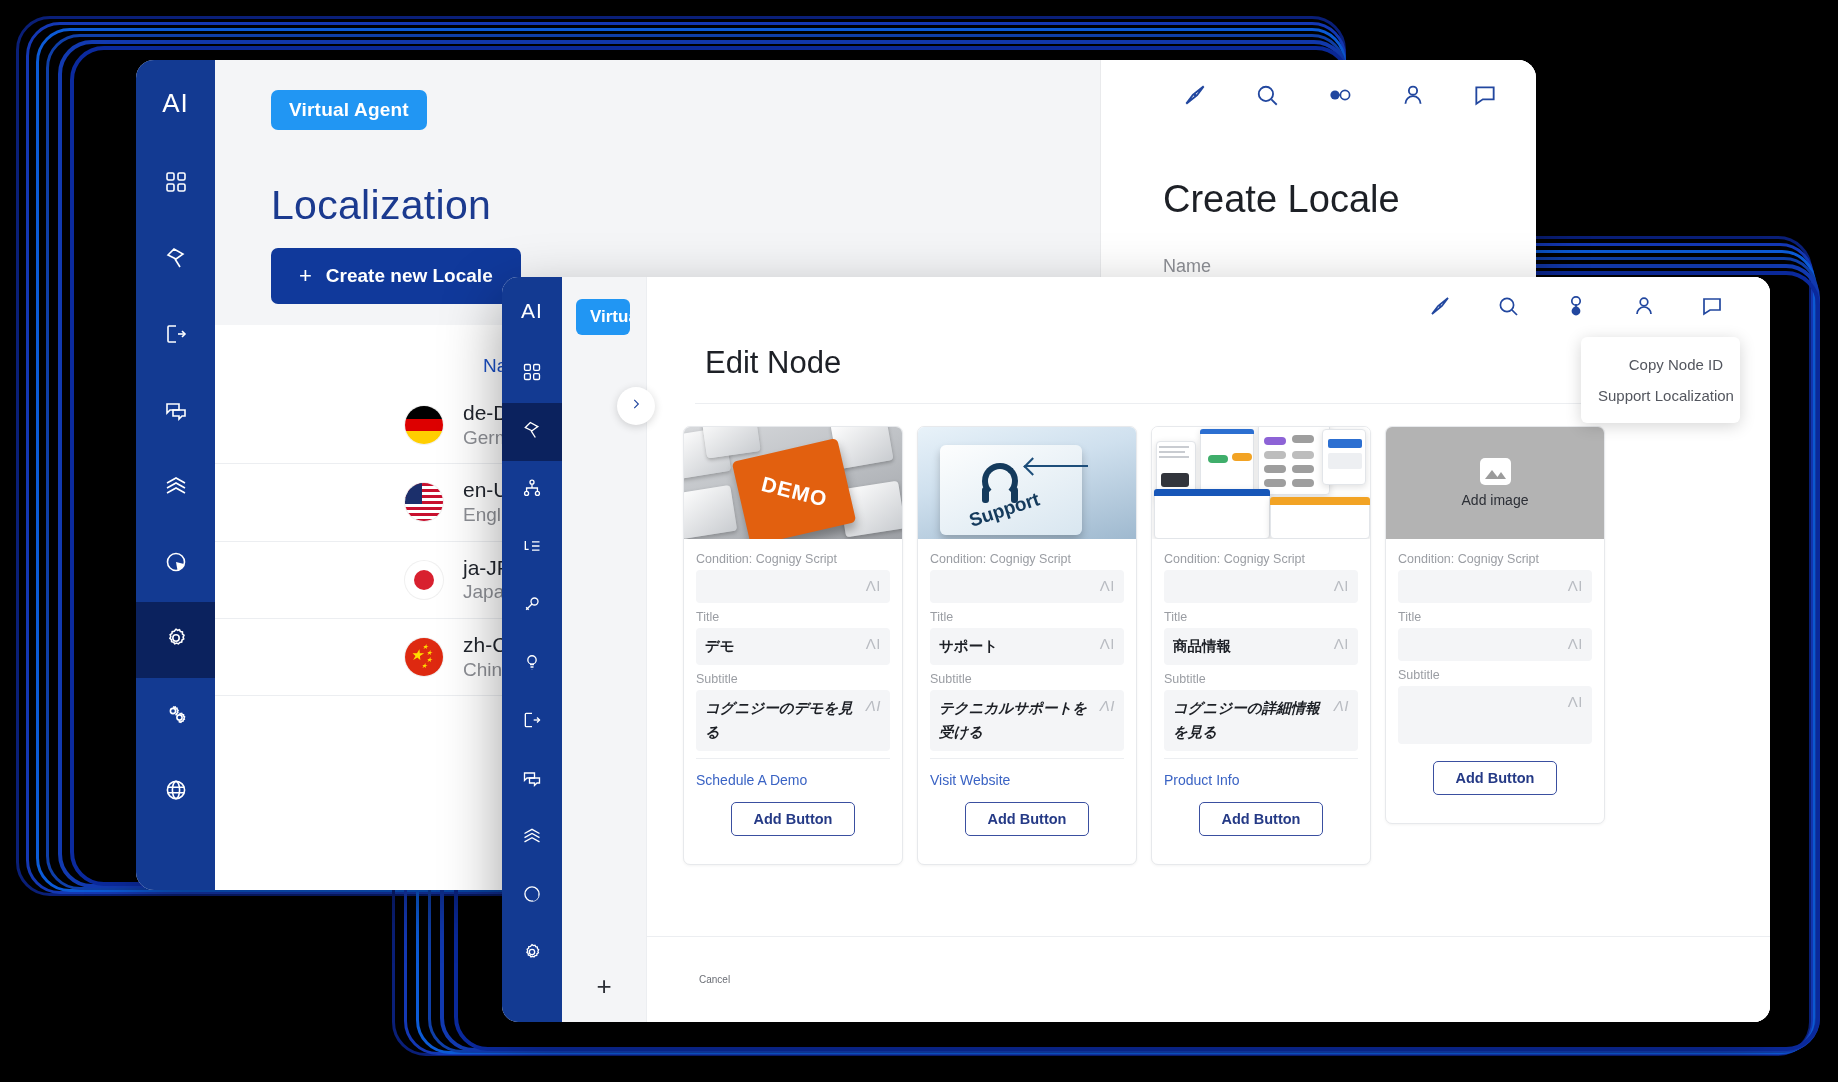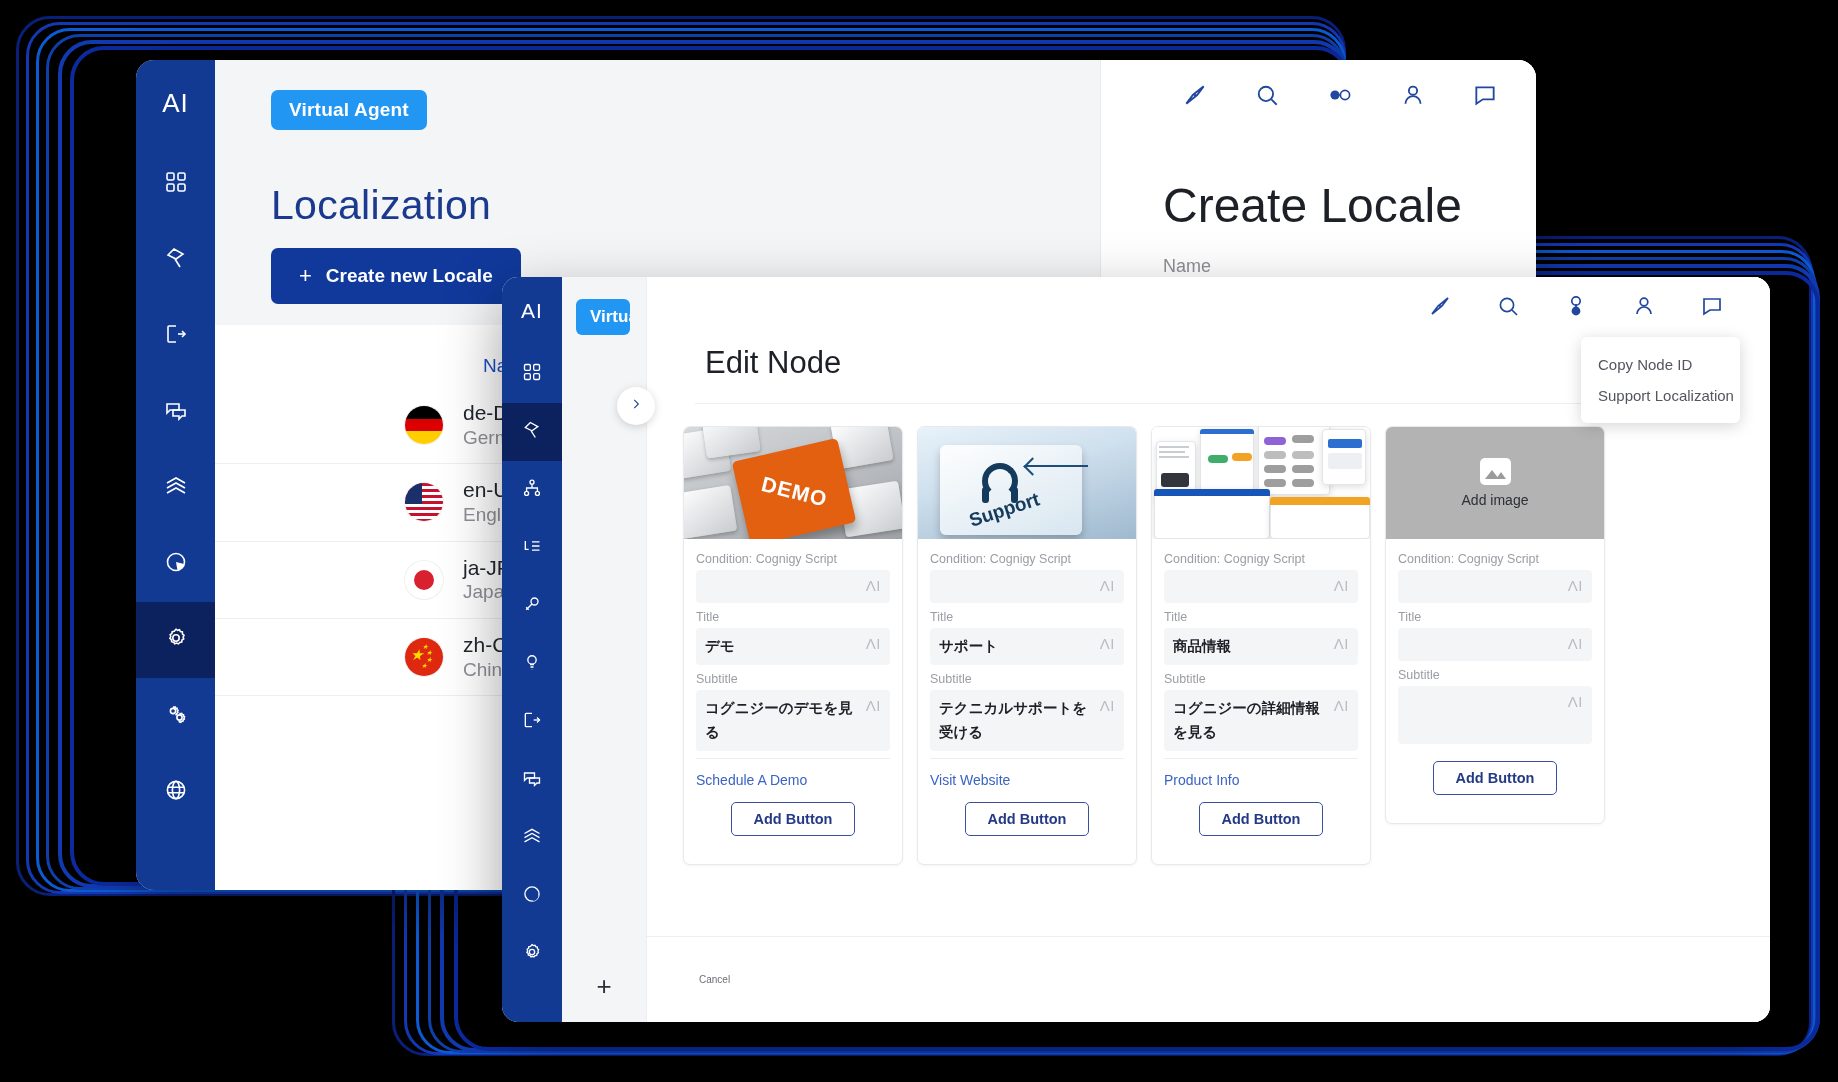--- a/index.html
+++ b/index.html
@@ -66,21 +66,21 @@
   .flag-jp i { position:absolute; left:50%; top:50%; transform:translate(-50%,-50%); width:20px;height:20px;border-radius:50%;background:#d8202f; }
   .flag-cn { background:#de2910; }
   .flag-cn i { position:absolute; color:#ffde00; font-size:12px; line-height:1; }
   .flag-us { background:#fff; }
   .flag-us .stripe { position:absolute; left:0; width:100%; height:7.7%; background:#c8102e; }
   .flag-us .canton { position:absolute; left:0; top:0; width:46%; height:54%; background:#1b2f6b; }
 
   .w1right { flex:1; background:#fff; border-left:1px solid #e9eaec; position:relative; }
   .w1icons { position:absolute; right:38px; top:22px; display:flex; gap:46px; align-items:center; }
   .hicon svg { stroke:#22479f; fill:none; stroke-width:1.7; }
-  .create-locale-title { position:absolute; left:62px; top:118px; font-size:48px; color:#1d2026; font-weight:400; }
+  .create-locale-title { position:absolute; left:62px; top:118px; font-size:38px; color:#1d2026; font-weight:400; }
   .name-lbl { position:absolute; left:62px; top:196px; font-size:18px; color:#8d8f95; }
 
   
   .win2 {
     position:absolute; left: 502px; top: 277px;
     width: 1268px; height: 745px;
     background:#ffffff; border-radius: 16px; overflow:hidden;
     display:flex;
     box-shadow: 0 22px 60px rgba(0,0,0,.38);
   }
@@ -101,37 +101,37 @@
   .collapse-chevron svg { stroke:#22479f; fill:none; stroke-width:2; }
 
   .w2content { flex:1; position:relative; background:#fff; display:flex; flex-direction:column; }
   .w2icons { position:absolute; right:46px; top:16px; display:flex; gap:44px; align-items:center; z-index:3;}
   .edit-node-title { margin: 68px 0 0 58px; font-size:31px; color:#1d2026; }
   .w2sep { margin: 22px 48px 0 48px; height:1px; background:#eceef1; }
 
   .menu-pop {
     position:absolute; right:30px; top:60px; width:159px;
     background:#fff; border-radius:6px; box-shadow: 0 3px 16px rgba(0,0,0,.17);
-    padding: 12px 0; z-index:6;
+    padding: 12px 0; z-index:6;text-align:right;
   }
   .menu-item { padding: 7px 17px; font-size:15px; color:#53565e; cursor:pointer; white-space:nowrap; }
 
   .cards { display:flex; gap:14px; padding: 22px 0 0 36px; flex:1; align-items:flex-start;}
   .card { width: 220px; background:#fff; border:1px solid #e7e9ec; border-radius:7px; overflow:hidden; box-shadow:0 1px 3px rgba(0,0,0,.05);}
   .card-img { height: 112px; width:100%; position:relative; overflow:hidden; }
   .card-body { padding: 11px 12px 14px 12px; }
   .fld-lbl { font-size:12.5px; color:#9a9da3; margin: 2px 0 4px 0; }
   .fld {
     background:#f4f5f7; border-radius:4px; min-height:33px;
     display:flex; align-items:flex-start; justify-content:space-between; gap:6px;
     padding: 7px 9px; margin-bottom:7px;
   }
   .fld .val { font-size:14.5px; color:#1d2026; font-weight:700; line-height:1.62; }
   .fld.cond { min-height:33px; }
-  .fld.sub { min-height:52px; }
+  .fld.sub { min-height:52px;font-style:italic; }
   .fld.sub-empty { min-height:58px; }
   .ai-mark { color:#b9bcc2; font-size:15px; flex:0 0 auto; letter-spacing:.5px;}
   .card-divider { height:1px; background:#eceef1; margin: 4px 0 0 0; }
   .card-link { text-align:left; color:#3a63c4; font-size:14px; padding: 13px 0 12px 0; cursor:pointer; }
   .add-btn-wrap { display:flex; justify-content:center; padding-bottom: 14px; padding-top:2px; }
   .add-btn {
     border:1px solid #3a4fa0; color:#253a86; background:#fff;
     border-radius:5px; font-size:14.5px; font-weight:700; padding:8px 22px; cursor:pointer;
   }
 

